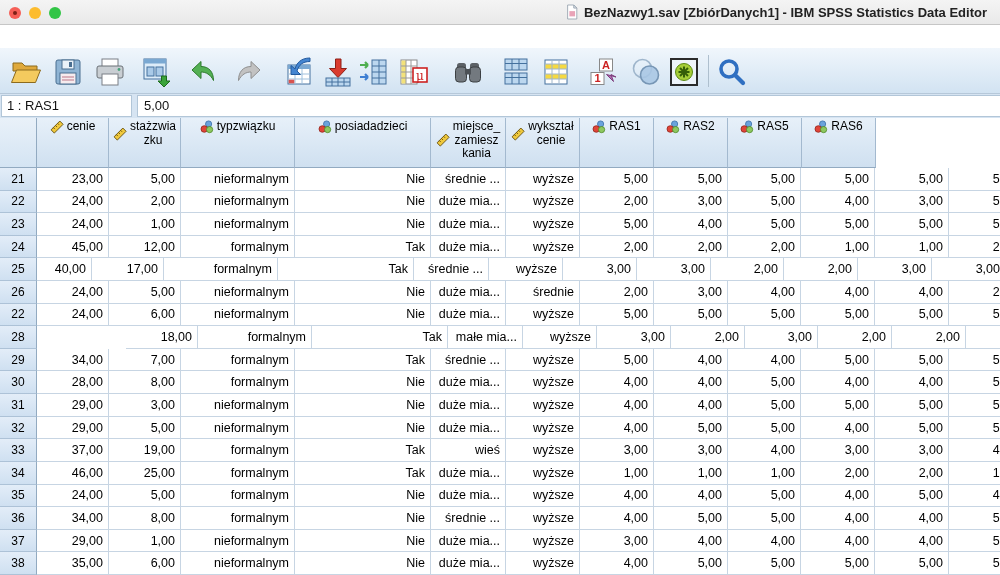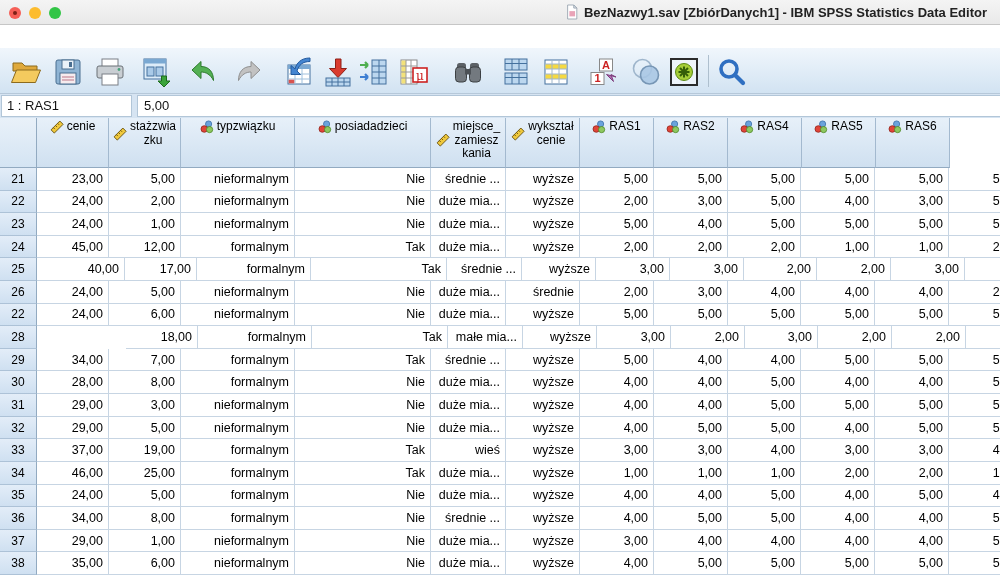--- a/index.html
+++ b/index.html
@@ -294,44 +294,32 @@
         </div>
         <div class="hcell" style="width: 74px;">
           <span class="hwrap">
             <span class="meas">
               <svg viewBox="0 0 14 14">
                 <circle cx="8.6" cy="4" r="3.1" fill="#6aa3dc" stroke="#3a6ea8" stroke-width="0.8"></circle>
                 <circle cx="4.3" cy="9" r="3.3" fill="#e04438" stroke="#93241c" stroke-width="0.8"></circle>
                 <circle cx="9.6" cy="9.6" r="3.1" fill="#8ec860" stroke="#4e8a26" stroke-width="0.8"></circle>
               </svg>
             </span>
-            <span class="hlabel">RAS4</span>
+            <span class="hlabel">RAS5</span>
           </span>
         </div>
         <div class="hcell" style="width: 74px;">
           <span class="hwrap">
             <span class="meas">
               <svg viewBox="0 0 14 14">
                 <circle cx="8.6" cy="4" r="3.1" fill="#6aa3dc" stroke="#3a6ea8" stroke-width="0.8"></circle>
                 <circle cx="4.3" cy="9" r="3.3" fill="#e04438" stroke="#93241c" stroke-width="0.8"></circle>
                 <circle cx="9.6" cy="9.6" r="3.1" fill="#8ec860" stroke="#4e8a26" stroke-width="0.8"></circle>
               </svg>
             </span>
-            <span class="hlabel">RAS5</span>
-          </span>
-        </div>
-        <div class="hcell" style="width: 74px;">
-          <span class="hwrap">
-            <span class="meas">
-              <svg viewBox="0 0 14 14">
-                <circle cx="8.6" cy="4" r="3.1" fill="#6aa3dc" stroke="#3a6ea8" stroke-width="0.8"></circle>
-                <circle cx="4.3" cy="9" r="3.3" fill="#e04438" stroke="#93241c" stroke-width="0.8"></circle>
-                <circle cx="9.6" cy="9.6" r="3.1" fill="#8ec860" stroke="#4e8a26" stroke-width="0.8"></circle>
-              </svg>
-            </span>
             <span class="hlabel">RAS6</span>
           </span>
         </div>
       </div>
     <div class="gbody">
         <div class="grow">
           <div class="rownum">21</div>
           <div class="gcell" style="width: 72px;">23,00</div>
           <div class="gcell" style="width: 72px;">5,00</div>
           <div class="gcell" style="width: 114px;">nieformalnym</div>
@@ -385,21 +373,21 @@
           <div class="gcell" style="width: 74px;">wyższe</div>
           <div class="gcell" style="width: 74px;">2,00</div>
           <div class="gcell" style="width: 74px;">2,00</div>
           <div class="gcell" style="width: 73px;">2,00</div>
           <div class="gcell" style="width: 74px;">1,00</div>
           <div class="gcell" style="width: 74px;">1,00</div>
           <div class="gcell" style="width: 74px;">2,00</div>
         </div>
         <div class="grow">
           <div class="rownum">25</div>
-          <div class="gcell" style="width: 88px;">40,00</div>
+          <div class="gcell" style="width: 55px;">40,00</div>
           <div class="gcell" style="width: 72px;">17,00</div>
           <div class="gcell" style="width: 114px;">formalnym</div>
           <div class="gcell" style="width: 136px;">Tak</div>
           <div class="gcell" style="width: 75px;">średnie ...</div>
           <div class="gcell" style="width: 74px;">wyższe</div>
           <div class="gcell" style="width: 74px;">3,00</div>
           <div class="gcell" style="width: 74px;">3,00</div>
           <div class="gcell" style="width: 73px;">2,00</div>
           <div class="gcell" style="width: 74px;">2,00</div>
           <div class="gcell" style="width: 74px;">3,00</div>

